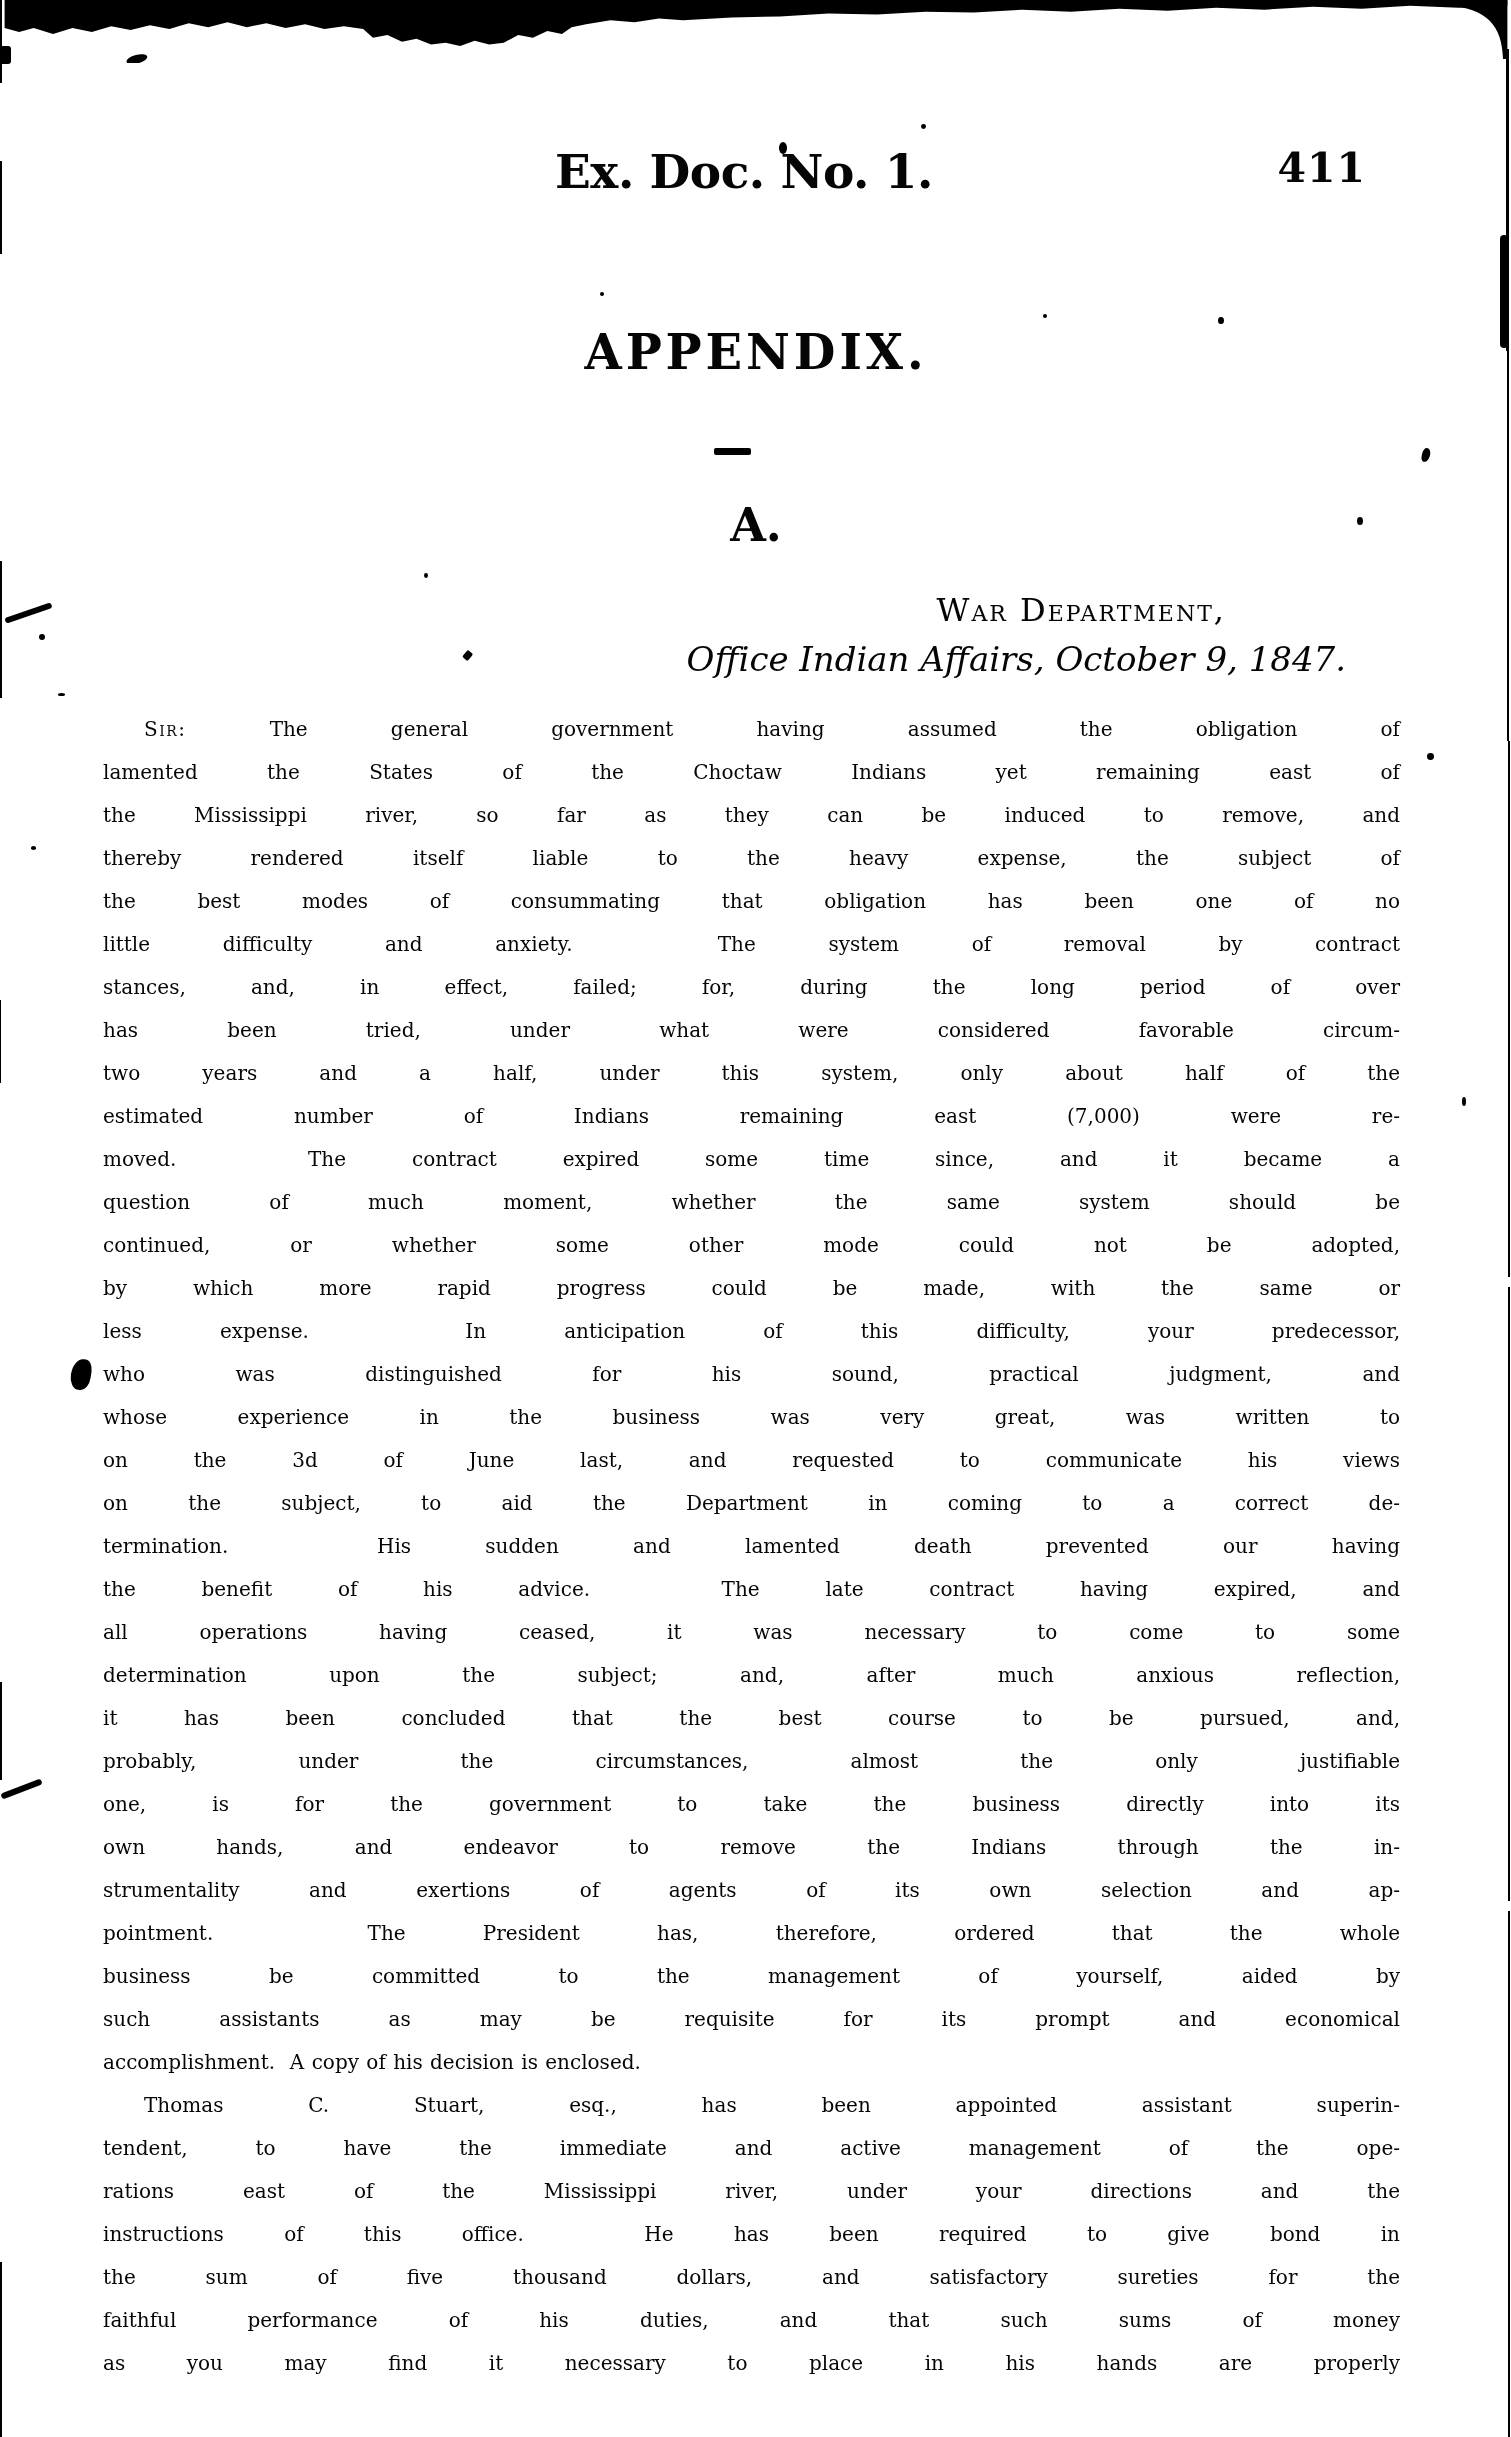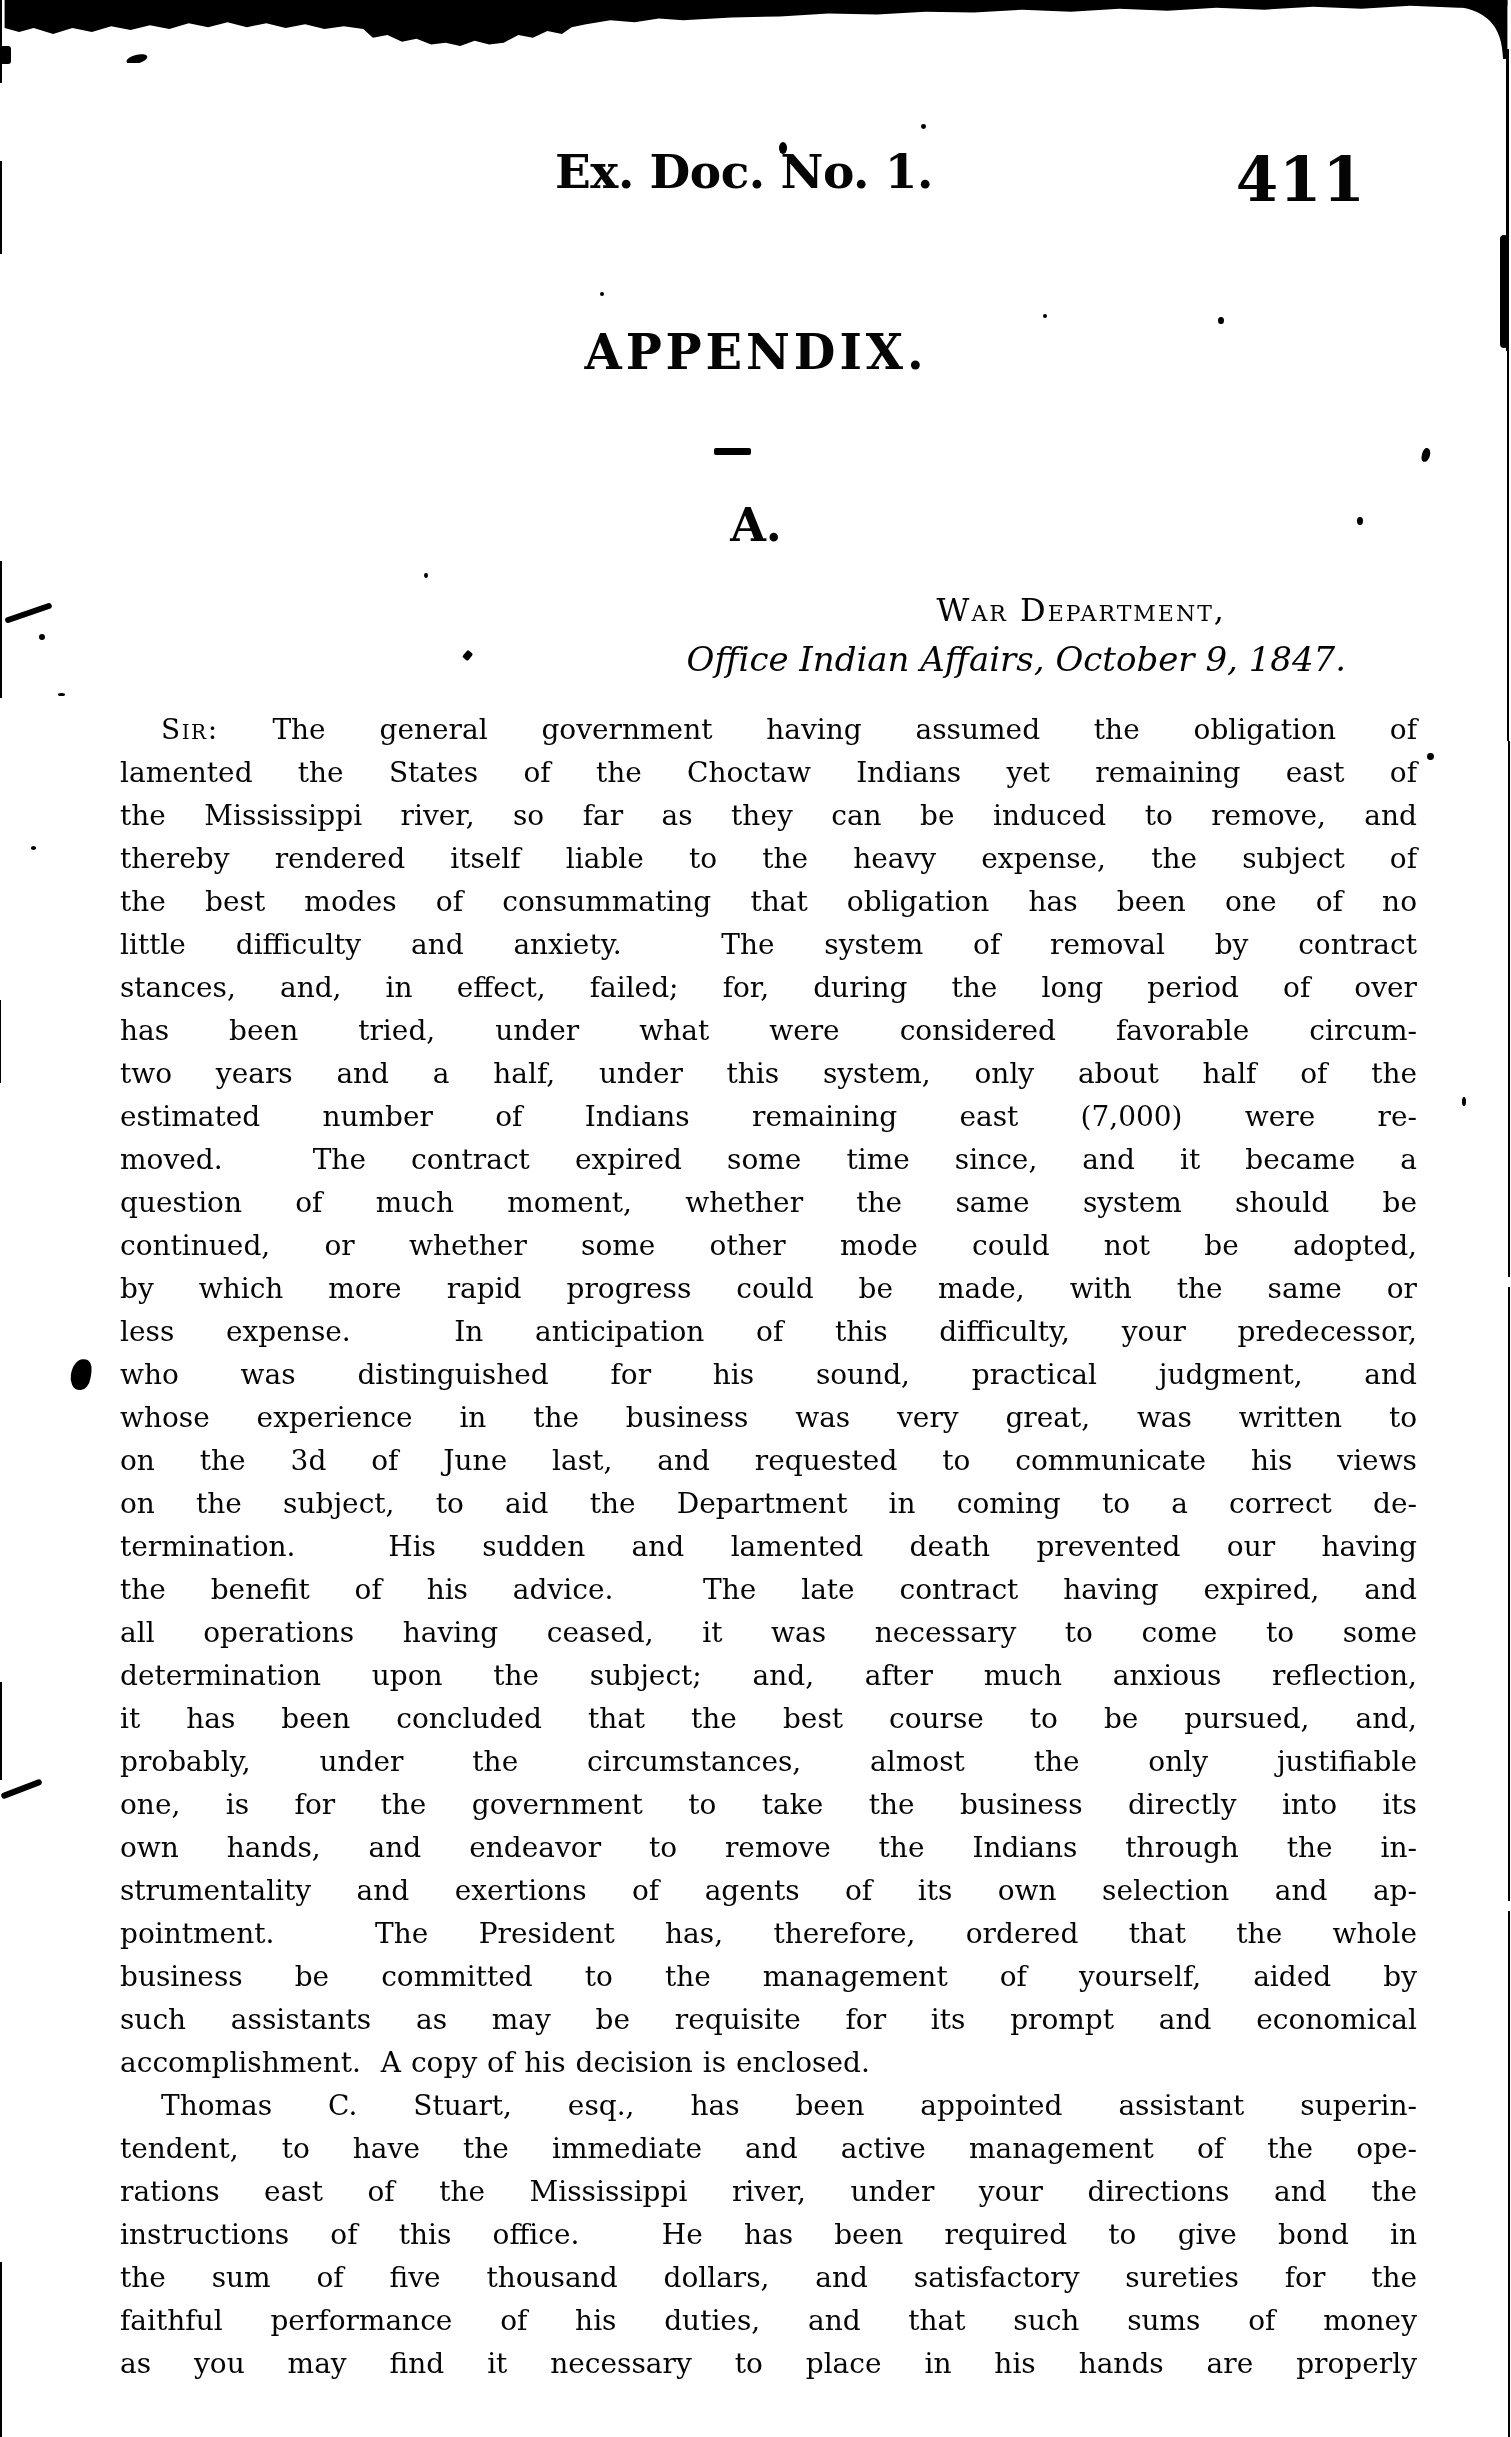--- a/index.html
+++ b/index.html
@@ -12,21 +12,21 @@
     color:#050505;
   }
   
   .header-row{position:absolute;left:103px;top:144px;width:1297px;height:63px;}
   .doc-label{
     position:absolute;left:50%;transform:translateX(-52%);
     font-size:47px;font-weight:bold;letter-spacing:-0.5px;white-space:nowrap;
   }
   .page-number{
     position:absolute;right:34px;top:0;
-    font-size:61px;font-weight:bold;letter-spacing:1px;
+    font-size:41px;font-weight:bold;letter-spacing:1px;
   }
   .appendix-title{
     position:absolute;left:0;top:324px;width:100%;
     text-align:center;font-size:48px;font-weight:bold;letter-spacing:3.9px;
     margin:0;
   }
   .section-rule{
     position:absolute;left:714px;top:448px;width:37px;height:6.8px;
     background:#000;border-radius:2px;
   }
@@ -39,21 +39,21 @@
     position:absolute;right:286px;top:591px;
     font-size:32px;font-variant:small-caps;letter-spacing:2px;white-space:nowrap;
   }
   .office-line{
     position:absolute;right:166px;top:639px;
     font-size:34px;font-style:italic;white-space:nowrap;
   }
   
   .letter-body{
     position:absolute;left:103px;top:708px;width:1297px;
-    font-size:28px;line-height:43px;margin-left:17px;
+    font-size:20px;line-height:43px;
   }
   .line{
     text-align:justify;
     -moz-text-align-last:justify;
     text-align-last:justify;
     white-space:pre-wrap;
     word-spacing:1px;
   }
   .line.lastline{text-align-last:left;-moz-text-align-last:left;}
   .line.indent{text-indent:41px;}

